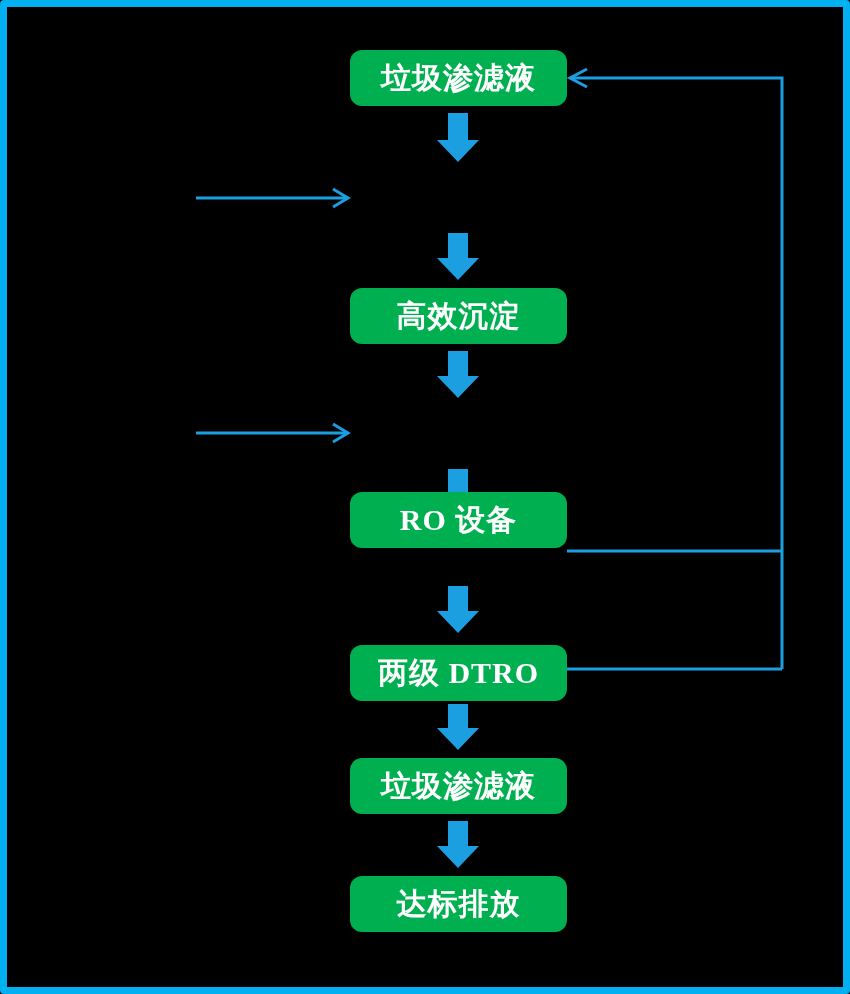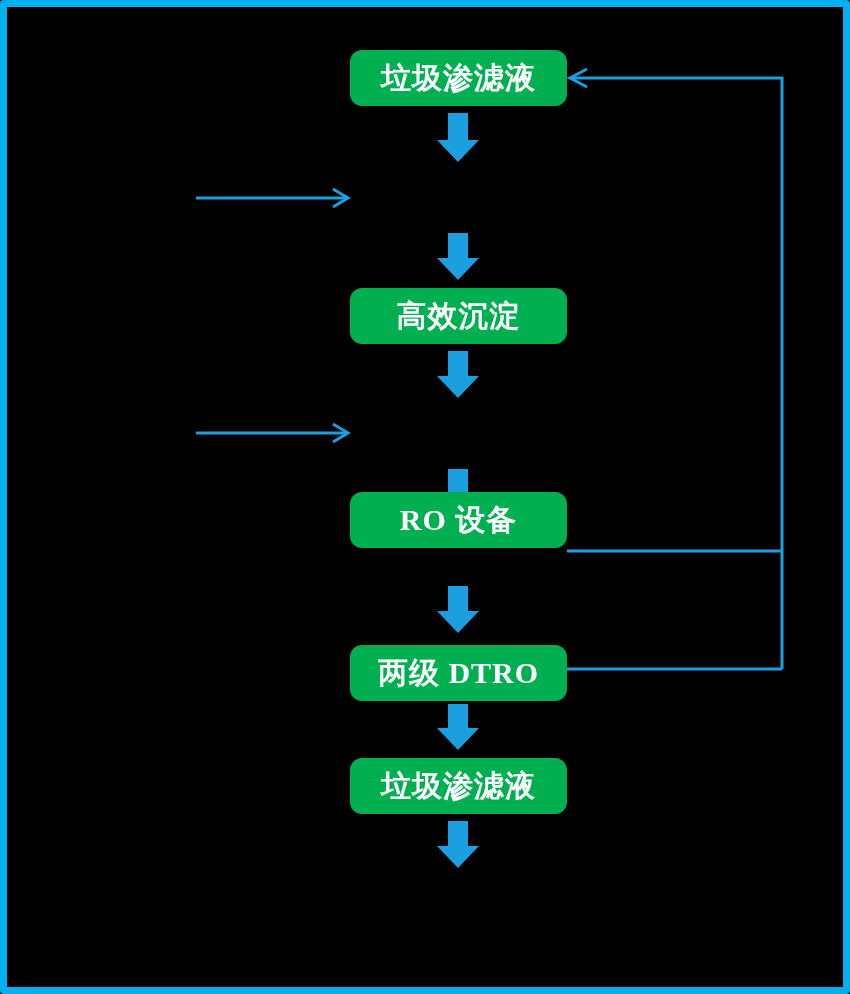--- a/index.html
+++ b/index.html
@@ -69,15 +69,16 @@
     <path class="thin-line" d="M567 669 L782 669"></path>
     <path class="thin-line" d="M782 669 L782 78 L572 78"></path>
     <path class="thin-line" d="M587 69 L570 78 L587 87"></path>
   </svg>
 
   <div class="node n1">垃圾渗滤液</div>
   <div class="node n3">高效沉淀</div>
   <div class="node n5">RO 设备</div>
   <div class="node n6">两级 DTRO</div>
   <div class="node n7">垃圾渗滤液</div>
+  <div class="node n8">达标排放</div>
 
   <div class="frame"></div>
 </div>
 
 </body></html>

